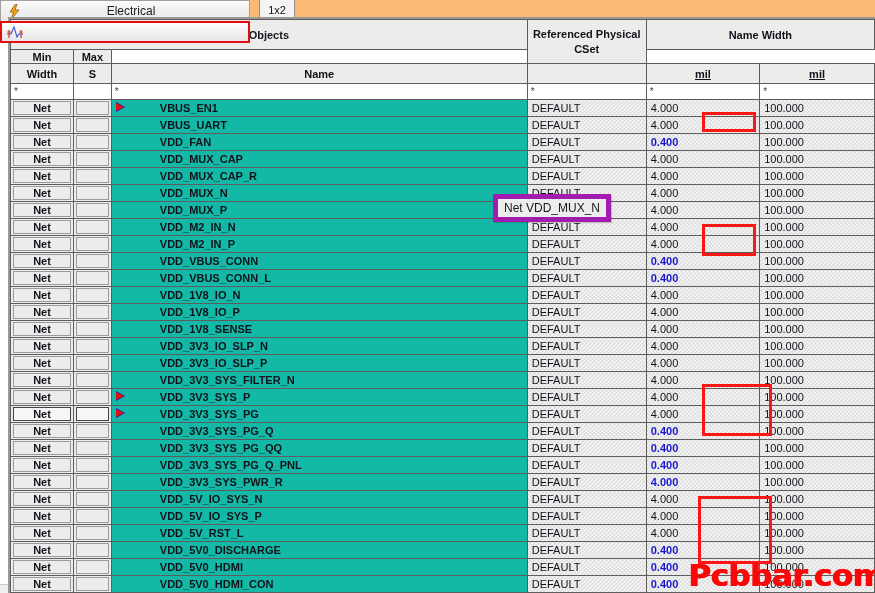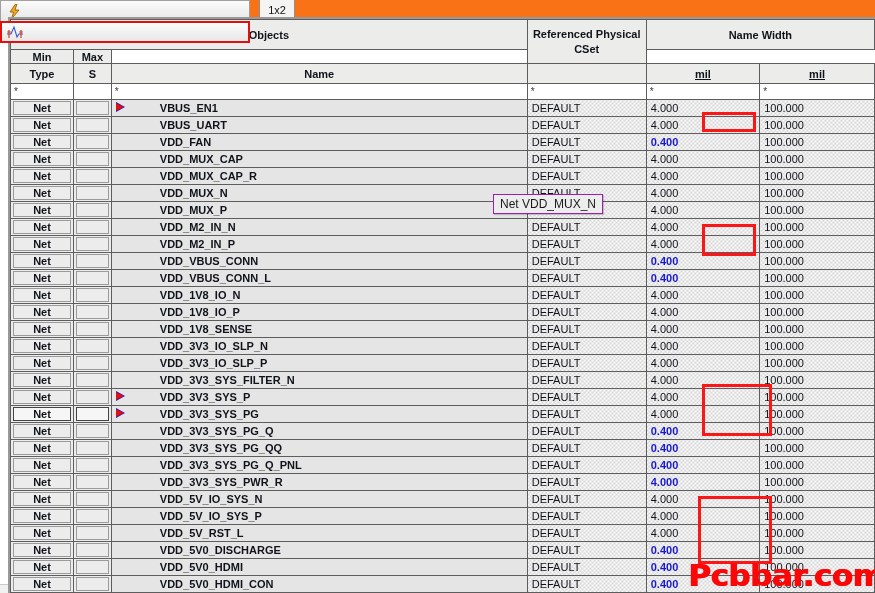--- a/index.html
+++ b/index.html
@@ -74,21 +74,21 @@
   .layer-ico span:nth-child(1){left:0;top:0;}
   .layer-ico span:nth-child(2){left:2px;top:1px;}
   .layer-ico span:nth-child(3){left:4px;top:2px;background:#d9d9df;}
   .layer-ico i{position:absolute;left:6px;top:4px;width:5px;height:1px;background:#7e7e86;box-shadow:0 2px 0 #7e7e86,0 4px 0 #7e7e86;}
   .tlabel{font-size:12px;color:#000;}
   .tlabel.bold{font-weight:bold;}
   .tlabel.sel{background:#ececed;padding:1px 3px;}
 
   
   .right-pane{position:absolute;left:250px;top:0;width:625px;height:593px;background:#f0f0ee;}
-  .tabstrip{position:absolute;left:0;top:0;height:17px;width:625px;background:#f97316;border-bottom:1px solid #a3a3a3;}
+  .tabstrip{position:absolute;left:0;top:0;height:17px;width:625px;background:#fdba74;border-bottom:1px solid #a3a3a3;}
   .tab{
     position:absolute;left:9px;top:-3px;height:20px;min-width:36px;
     background:#f4f4f2;border:1px solid #8d8d8d;border-bottom:none;
     display:flex;align-items:flex-end;justify-content:center;
     font-size:11px;padding:0 6px 1px 6px;box-sizing:border-box;color:#111;
   }
   .grid-wrap{
     position:absolute;left:8px;top:17px;width:867px;height:576px;
     background:#fff;border:2px solid #999;border-right:none;border-bottom:none;box-sizing:border-box;
     overflow:hidden;
@@ -120,21 +120,21 @@
   }
   td.c-type .cap{
     display:block;margin:1px 2px;border:1px solid #9a9a9a;background:#ececec;
     line-height:12px;
   }
   tr.row-selected td.c-type .cap{border:1px solid #444;background:#f6f6f6;}
   td.c-s{background:#ececec;}
   td.c-s .cap{display:block;margin:1px 2px;border:1px solid #9a9a9a;background:#ececec;height:12px;}
   tr.row-selected td.c-s .cap{border:1px solid #444;background:#f6f6f6;}
   td.c-name{
-    background:#e5e5e5;text-align:left;font-weight:bold;color:#10131a;position:relative;
+    background:#14b8a6;text-align:left;font-weight:bold;color:#10131a;position:relative;
     padding-left:0;
   }
   td.c-name .nm{display:block;padding-left:48px;line-height:14px;}
   .flag{
     position:absolute;left:4px;top:2px;width:0;height:0;
     border-left:9px solid #1414c8;
     border-top:5px solid transparent;border-bottom:5px solid transparent;
   }
   .flag:after{
     content:"";position:absolute;left:-9px;top:-4px;width:0;height:0;
@@ -151,21 +151,21 @@
   }
   td.c-cset .v, td.c-min .v, td.c-max .v{display:block;padding-left:4px;line-height:14px;}
   td.c-min .v, td.c-max .v{}
   .v.blue{color:#1818cf;font-weight:bold;}
 
   
   .annot{position:absolute;border:3px solid #fc1616;box-sizing:border-box;pointer-events:none;z-index:40;}
 
   
   .tooltip{
-    position:absolute;background:#eceded;border:1px solid #a21caf;
+    position:absolute;background:#eceded;border:5px solid #a21caf;
     font-size:12px;color:#1a1a1a;padding:2px 6px;z-index:50;
     box-shadow:1px 1px 1px rgba(0,0,0,0.18);
     white-space:nowrap;
   }
   
   .watermark{
     position:absolute;z-index:60;color:#fb0707;font-weight:bold;
     font-family:"DejaVu Sans", sans-serif;
     font-size:31px;letter-spacing:-0.5px;
     text-shadow:1px 0 0 #fb0707;
@@ -181,20 +181,21 @@
 
   <div class="left-pane">
 
     <div class="mode-strip">
       <div class="mode-btn">
         <span class="micon">
           <svg width="13" height="15" viewBox="0 0 13 15">
             <path d="M7.5 0 L2 8 L5.5 8 L3.5 15 L11 6 L7 6 L9 0 Z" fill="#f5a623" stroke="#8a5a00" stroke-width="0.8"></path>
           </svg>
         </span>
+        <span class="mlabel">Electrical</span>
       </div>
       <div class="mode-btn selected">
         <span class="micon">
           <svg width="18" height="14" viewBox="0 0 18 14">
             <path d="M1 9 L5 9 L8 2 L11 12 L13 9 L17 9" fill="none" stroke="#3355cc" stroke-width="1.1"></path>
             <path d="M3 5 L3 13 M15 5 L15 13" stroke="#d23b1e" stroke-width="1.2"></path>
             <path d="M1.2 7 L4.8 7 M13.2 7 L16.8 7" stroke="#d23b1e" stroke-width="1.2"></path>
           </svg>
         </span>
       </div>
@@ -291,21 +292,21 @@
         <tr>
           <th class="h-objects" colspan="3" rowspan="1">Objects</th>
           <th class="h-objects" rowspan="2" style="height:41px;line-height:15px;white-space:normal;padding:0 2px;">Referenced Physical CSet</th>
           <th class="h-objects" colspan="2" style="height:16px;">Name Width</th>
         </tr>
         <tr>
           <th class="h-sub" style="height:14px;margin-top:44px;">Min</th>
           <th class="h-sub" style="height:14px;">Max</th>
         </tr>
         <tr>
-          <th class="h-sub">Type</th>
+          <th class="h-sub">Width</th>
           <th class="h-sub">S</th>
           <th class="h-sub">Name</th>
           <th class="h-unit"></th>
           <th class="h-unit">mil</th>
           <th class="h-unit">mil</th>
         </tr>
         <tr class="filterrow">
           <td>
               <span class="ast">*</span>
             </td>

